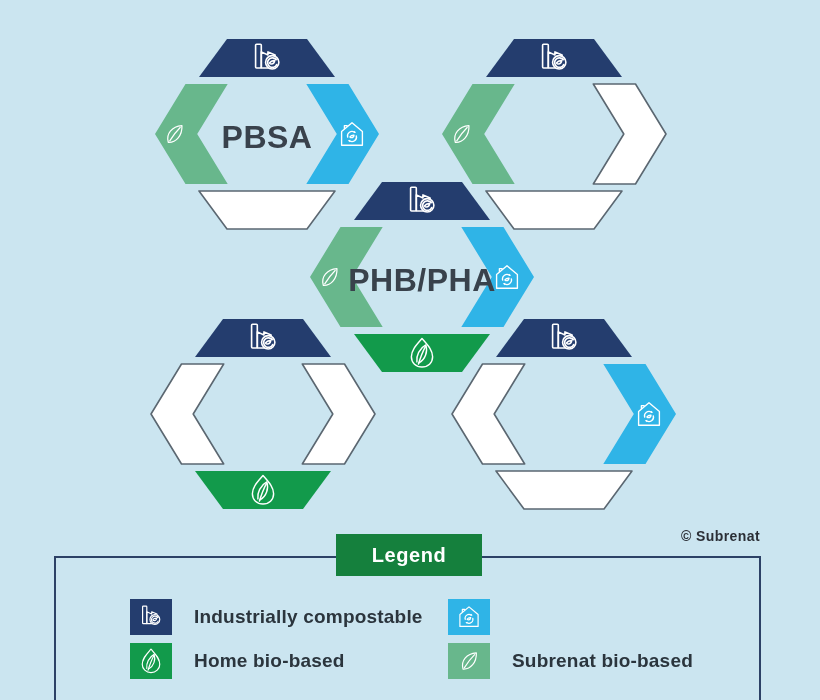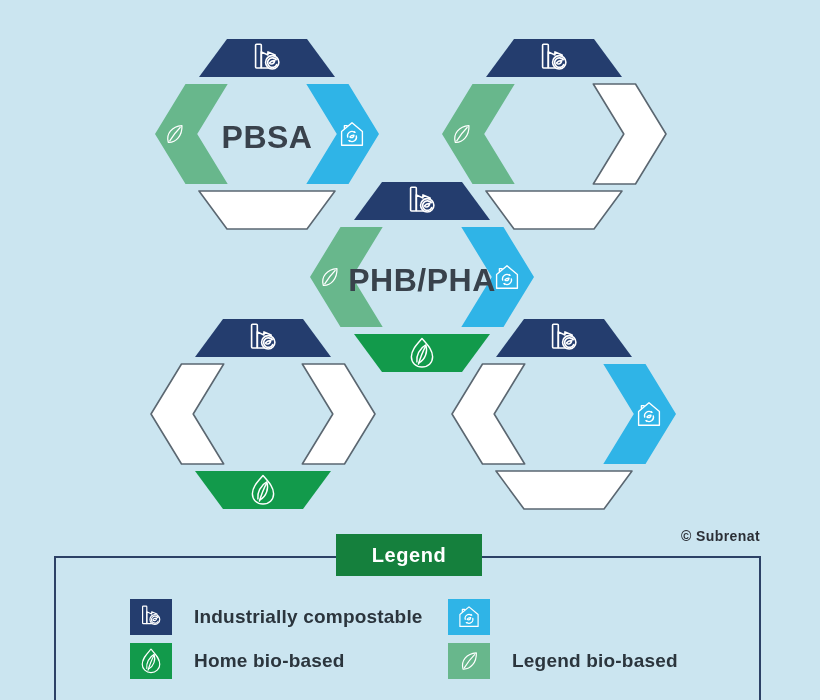--- a/index.html
+++ b/index.html
@@ -254,17 +254,17 @@
     </div>
     <div class="legend-item">
       <span class="swatch" style="background: rgb(104, 183, 140);">
           <svg width="28" height="28" viewBox="0 0 40 40">
  <g fill="none" stroke="#fff" stroke-width="1.7" stroke-linecap="round" stroke-linejoin="round">
   <path d="M11.5 31.5 C8 20 16.5 9.5 30.5 8.5 C31 22.5 22 31.5 12.5 31.7 Z"></path>
   <path d="M13.5 29.5 C18 22.5 23.5 15.5 28 11"></path>
  </g>
           </svg>
         </span>
-      <span class="legend-label">Legend bio-based</span>
+      <span class="legend-label">Subrenat bio-based</span>
     </div>
   </div>
 
 </div>
 
 </body></html>

